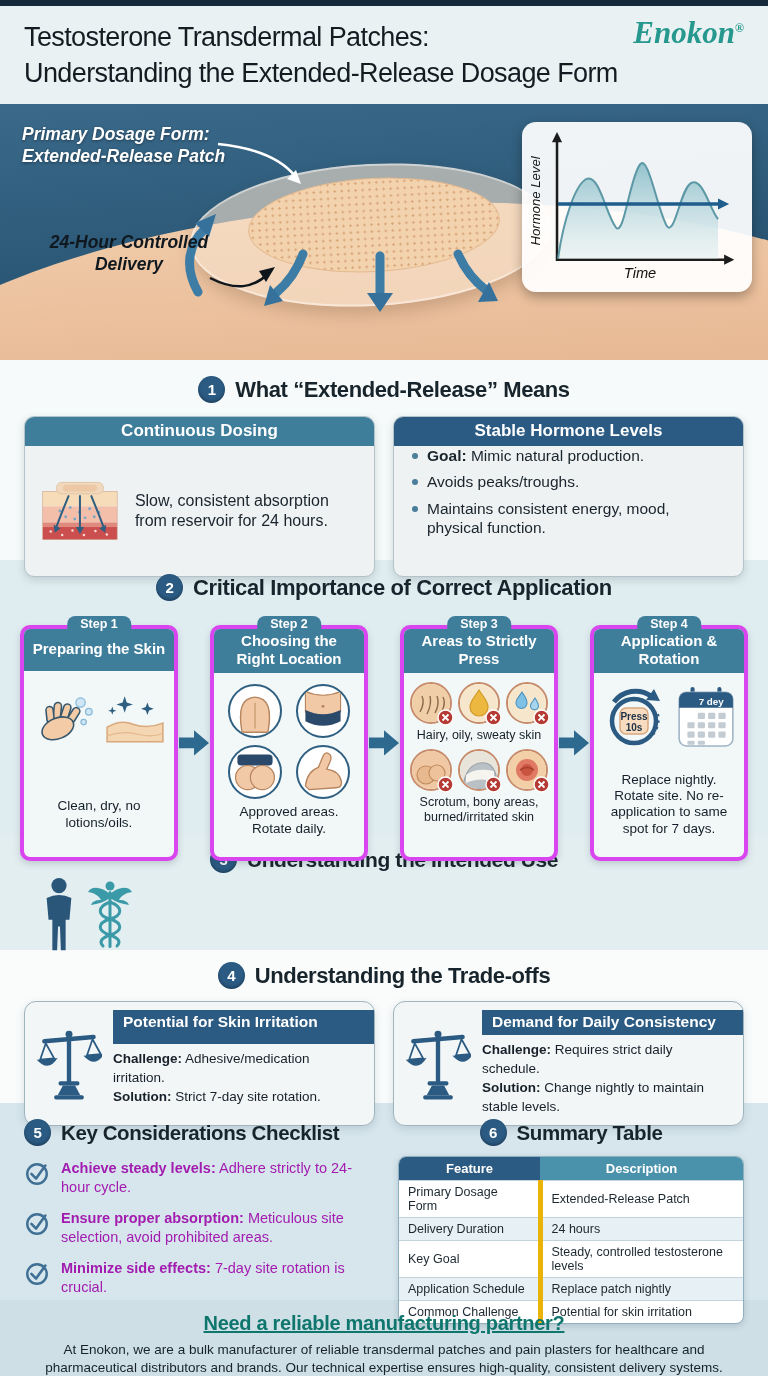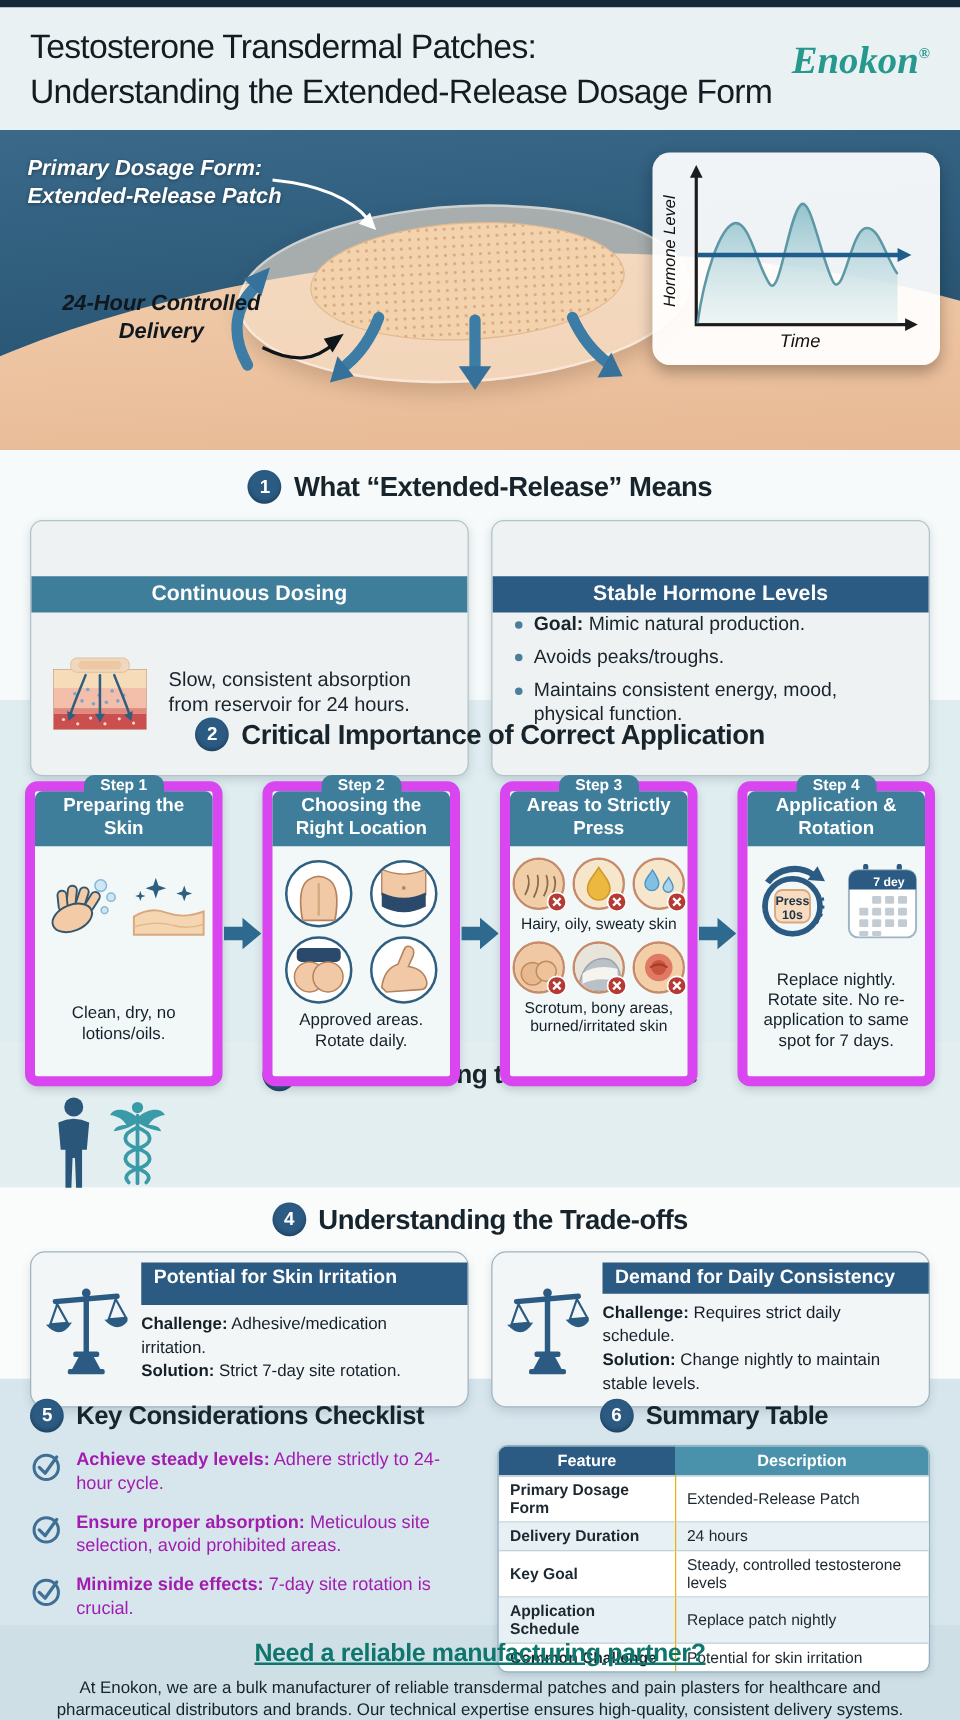--- a/index.html
+++ b/index.html
@@ -9,21 +9,21 @@
     font-family:"Liberation Sans", sans-serif; color:#18242c;
     background:#f6fafa; overflow:hidden;
   }
   
   .topbar { height:6px; background:#16293a; }
   .botbar { height:4px; background:#16293a; }
 
   
   .header { height:98px; background:#e9f1f3; display:flex; justify-content:space-between; padding:0 24px; }
   .titles { padding-top:14px; font-weight:normal; font-size:27px; line-height:1.32; letter-spacing:-0.6px; color:#141c22; }
-  .brand { padding-top:24px; font-family:"Liberation Serif", serif; font-style:italic; font-weight:bold; font-size:31px; color:#27988e; white-space:nowrap; }
+  .brand { padding-top:9px; font-family:"Liberation Serif", serif; font-style:italic; font-weight:bold; font-size:31px; color:#27988e; white-space:nowrap; }
   .brand sup { font-size:12px; font-style:normal; }
 
   
   .hero { height:256px; position:relative; overflow:hidden;
     background:linear-gradient(175deg,#3a698a 0%,#2b5876 55%,#244963 100%);font-style:italic; }
   .skin { position:absolute; left:-200px; top:100px; width:1200px; height:500px; border-radius:50%;
     background:linear-gradient(180deg,#f0cba9 0%,#e2ab85 60%); transform:rotate(-3deg); }
   .patch-outer { position:absolute; left:190px; top:60px; width:362px; height:142px; border-radius:50%;
     background:rgba(247,226,205,0.6); border:2px solid rgba(255,255,255,0.45); transform:rotate(-3deg);
     box-shadow:0 8px 16px rgba(70,45,25,0.2); }
@@ -44,34 +44,34 @@
     font-size:22px; font-weight:bold; letter-spacing:-0.4px; color:#18242c; }
   .num { flex:0 0 auto; width:27px; height:27px; border-radius:50%; background:#2b5a82; color:#fff;
     display:flex; align-items:center; justify-content:center; font-size:15px; font-weight:bold;
     box-shadow:inset 0 -2px 3px rgba(0,0,0,.25); }
 
   
   .s1 { height:200px; background:#f6fafa; padding-top:16px; }
   .s1-cards { display:flex; gap:18px; padding:13px 24px 0; }
   .card { flex:1; background:#eef2f3; border:1px solid #b3c3ca; border-radius:10px;
     box-shadow:0 3px 8px rgba(40,60,80,.18); overflow:hidden; display:flex; flex-direction:column; }
-  .card-header { color:#fff; font-weight:bold; font-size:17px; text-align:center; padding:4px 0 5px;margin-top:44px; }
+  .card-header { color:#fff; font-weight:bold; font-size:17px; text-align:center; padding:4px 0 5px; }
   .teal { background:#3f7e9b; } .navy { background:#2b5a82; }
   .card1-body { display:flex; gap:12px; padding:10px 12px; align-items:center; flex:1; }
   .card1-text { font-size:16px; line-height:1.28; color:#1a242c; font-weight:500; }
   .card2-body { padding:0 14px 6px 18px; }
   .bullet { display:flex; gap:9px; margin-bottom:7px; font-size:15.5px; line-height:1.25; color:#1a242c; }
   .dot { flex:0 0 auto; width:6px; height:6px; border-radius:50%; background:#4a7e9b; margin-top:7px; }
 
   
   .s2 { height:275px; background:#e0edf0; padding-top:14px; }
   .steps { display:flex; justify-content:space-between; align-items:stretch; padding:24px 20px 0; }
   .flow-arrow { align-self:center; width:30px; height:30px; background:#2e6a8f; flex:0 0 auto;
     clip-path:polygon(0 32%,50% 32%,50% 8%,100% 50%,50% 92%,50% 68%,0 68%); }
-  .step-card { width:158px; position:relative; background:#f2f7f8; border:8px solid #d946ef; border-radius:10px;
+  .step-card { width:158px; position:relative; background:#f2f7f8; border:4px solid #d946ef; border-radius:10px;
     min-height:200px; display:flex; flex-direction:column; box-shadow:0 3px 7px rgba(40,60,80,.2); }
   .step-tab { position:absolute; top:-13px; left:50%; transform:translateX(-50%); background:#3f7e9b; color:#fff;
     font-size:12.5px; font-weight:bold; padding:1px 13px 0; border-radius:8px 8px 0 0; white-space:nowrap; }
   .step-head { background:#3f7e9b; color:#fff; font-weight:bold; font-size:15px; text-align:center;
     padding:3px 8px 6px; border-radius:6px 6px 0 0; line-height:1.18; min-height:42px;
     display:flex; align-items:center; justify-content:center; }
   .step-body { flex:1; display:flex; flex-direction:column; align-items:center; padding:9px 5px 10px; gap:5px; }
   .caption { font-size:13.5px; text-align:center; color:#15212a; line-height:1.2; font-weight:500; }
   .caption.small { font-size:12.5px; }
   .mt-auto { margin-top:auto; }
@@ -110,21 +110,21 @@
   .check-item { display:flex; gap:11px; margin-top:13px; align-items:flex-start; }
   .check-item svg { flex:0 0 auto; margin-top:1px; }
   .check-text { font-size:14.5px; line-height:1.28; color:#a21caf; }
   .tbl-wrap { margin-top:10px; border:1.5px solid #8fb0bf; border-radius:8px; overflow:hidden;
     box-shadow:0 2px 6px rgba(40,60,80,.18); background:#fff; }
   table { width:100%; border-collapse:collapse; font-size:12.5px; }
   th { color:#fff; font-size:13px; font-weight:bold; padding:4px 6px; text-align:center; }
   .th-feature { background:#2b5a82; width:41%; }
   .th-desc { background:#4a92ab; }
   td { padding:4px 9px; border-top:1px solid #c2d3da; color:#1c2830; }
-  td.feat { font-weight:bold; border-right:1px solid #eab308; }
+  td.feat { font-weight:normal; border-right:5px solid #eab308; }
   tr.alt td { background:#e7f0f4; }
 
   
   .footer { height:117px; background:#cfdfe6; text-align:center; padding-top:12px; }
   .f-head { font-size:20px; font-weight:bold; color:#0f766e; letter-spacing:-0.3px;text-decoration:underline; }
   .f-body { font-size:13.5px; width:714px; margin:6px auto 0; line-height:1.36; color:#17222b; font-weight:500; }
   .f-link { display:inline-block; margin-top:6px; color:#2b5a82; font-size:15px; font-weight:bold;
     text-decoration:underline; }
 </style>
 </head>

